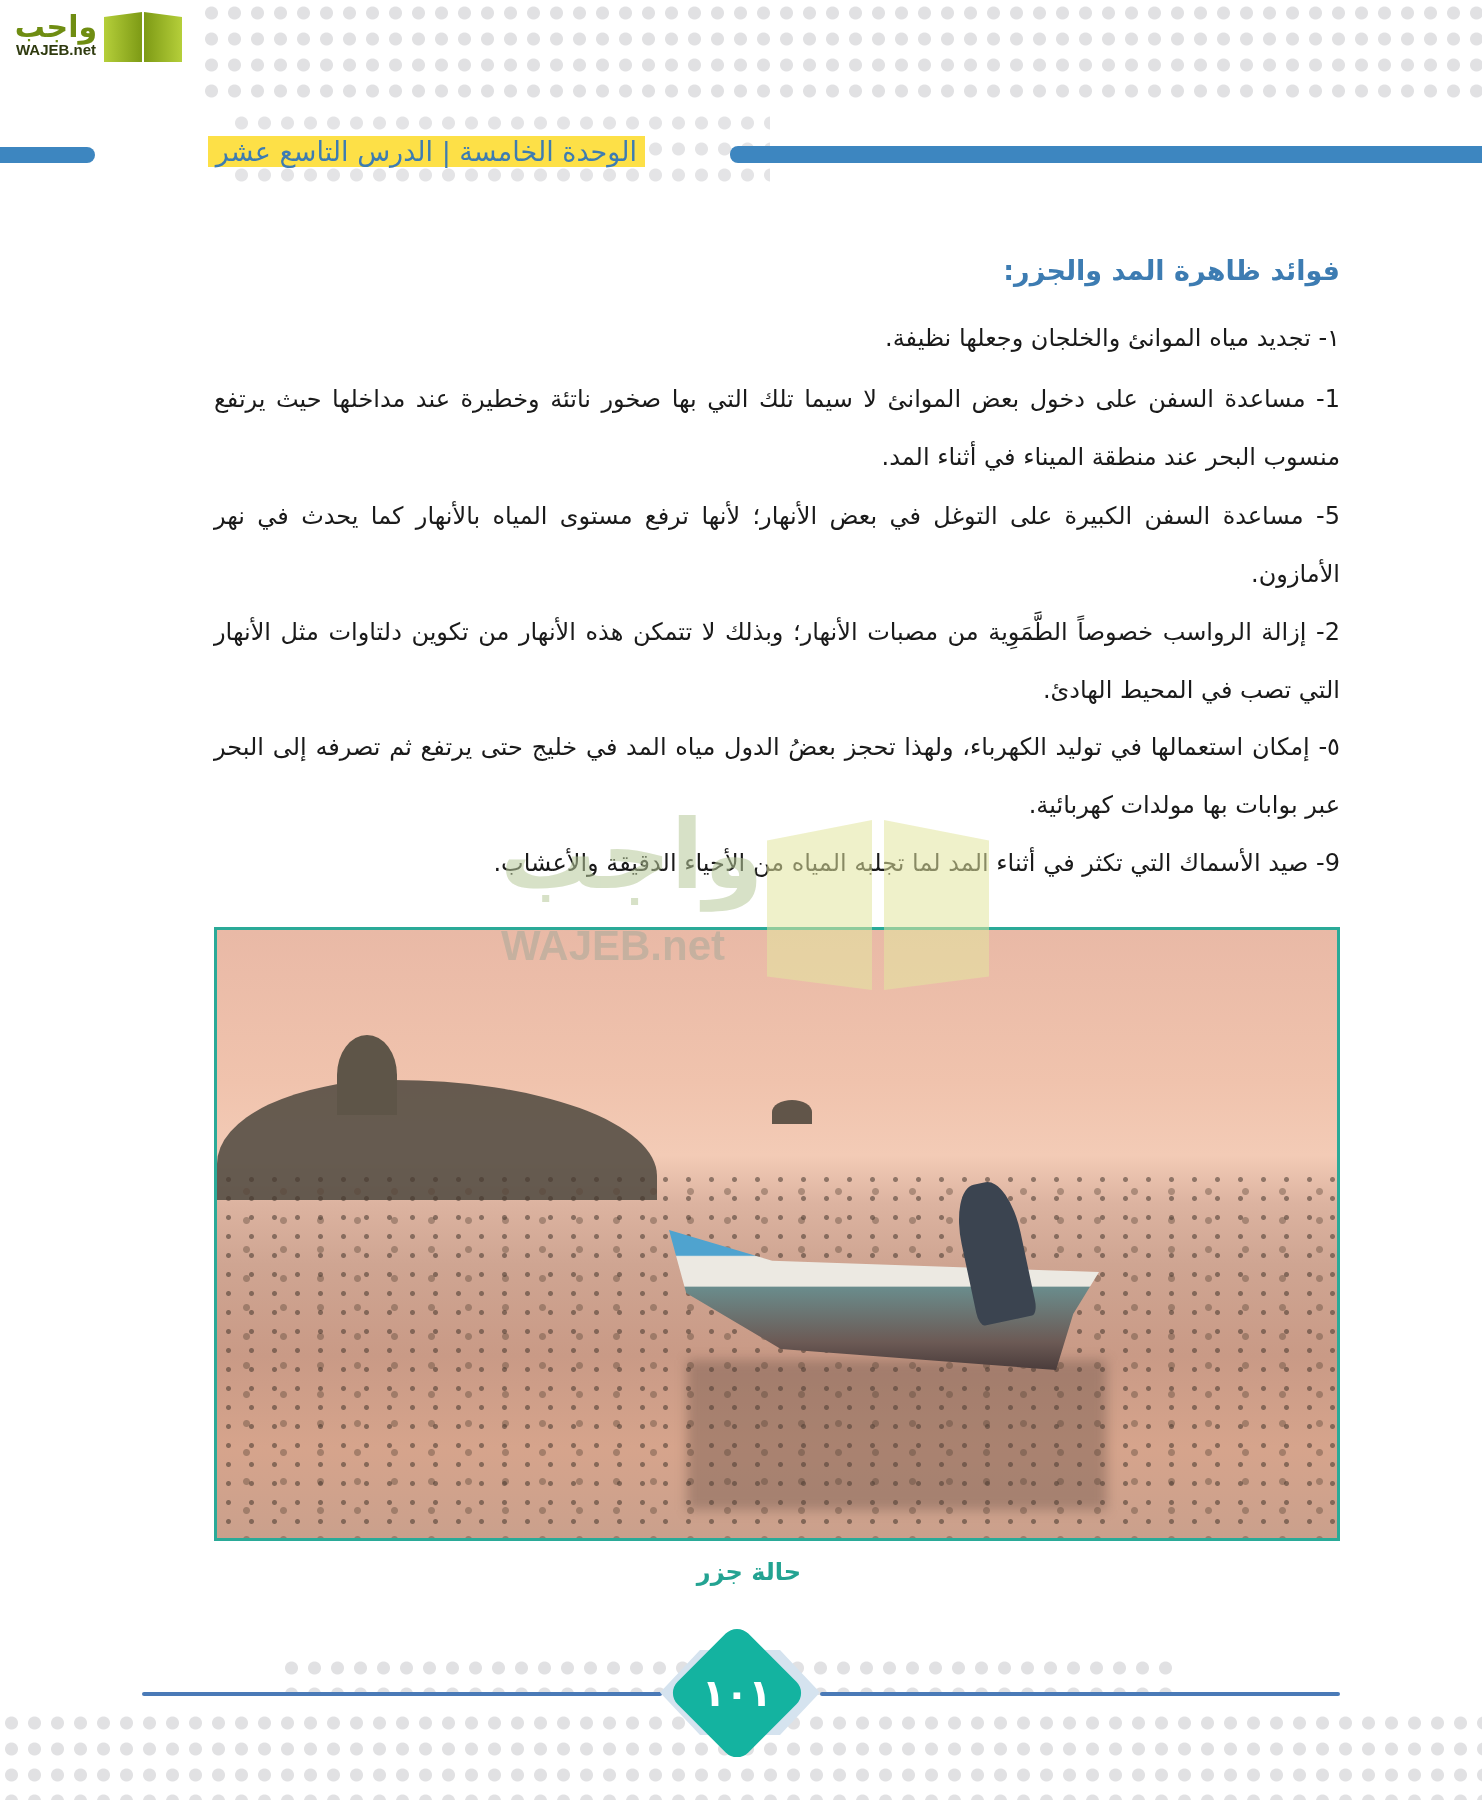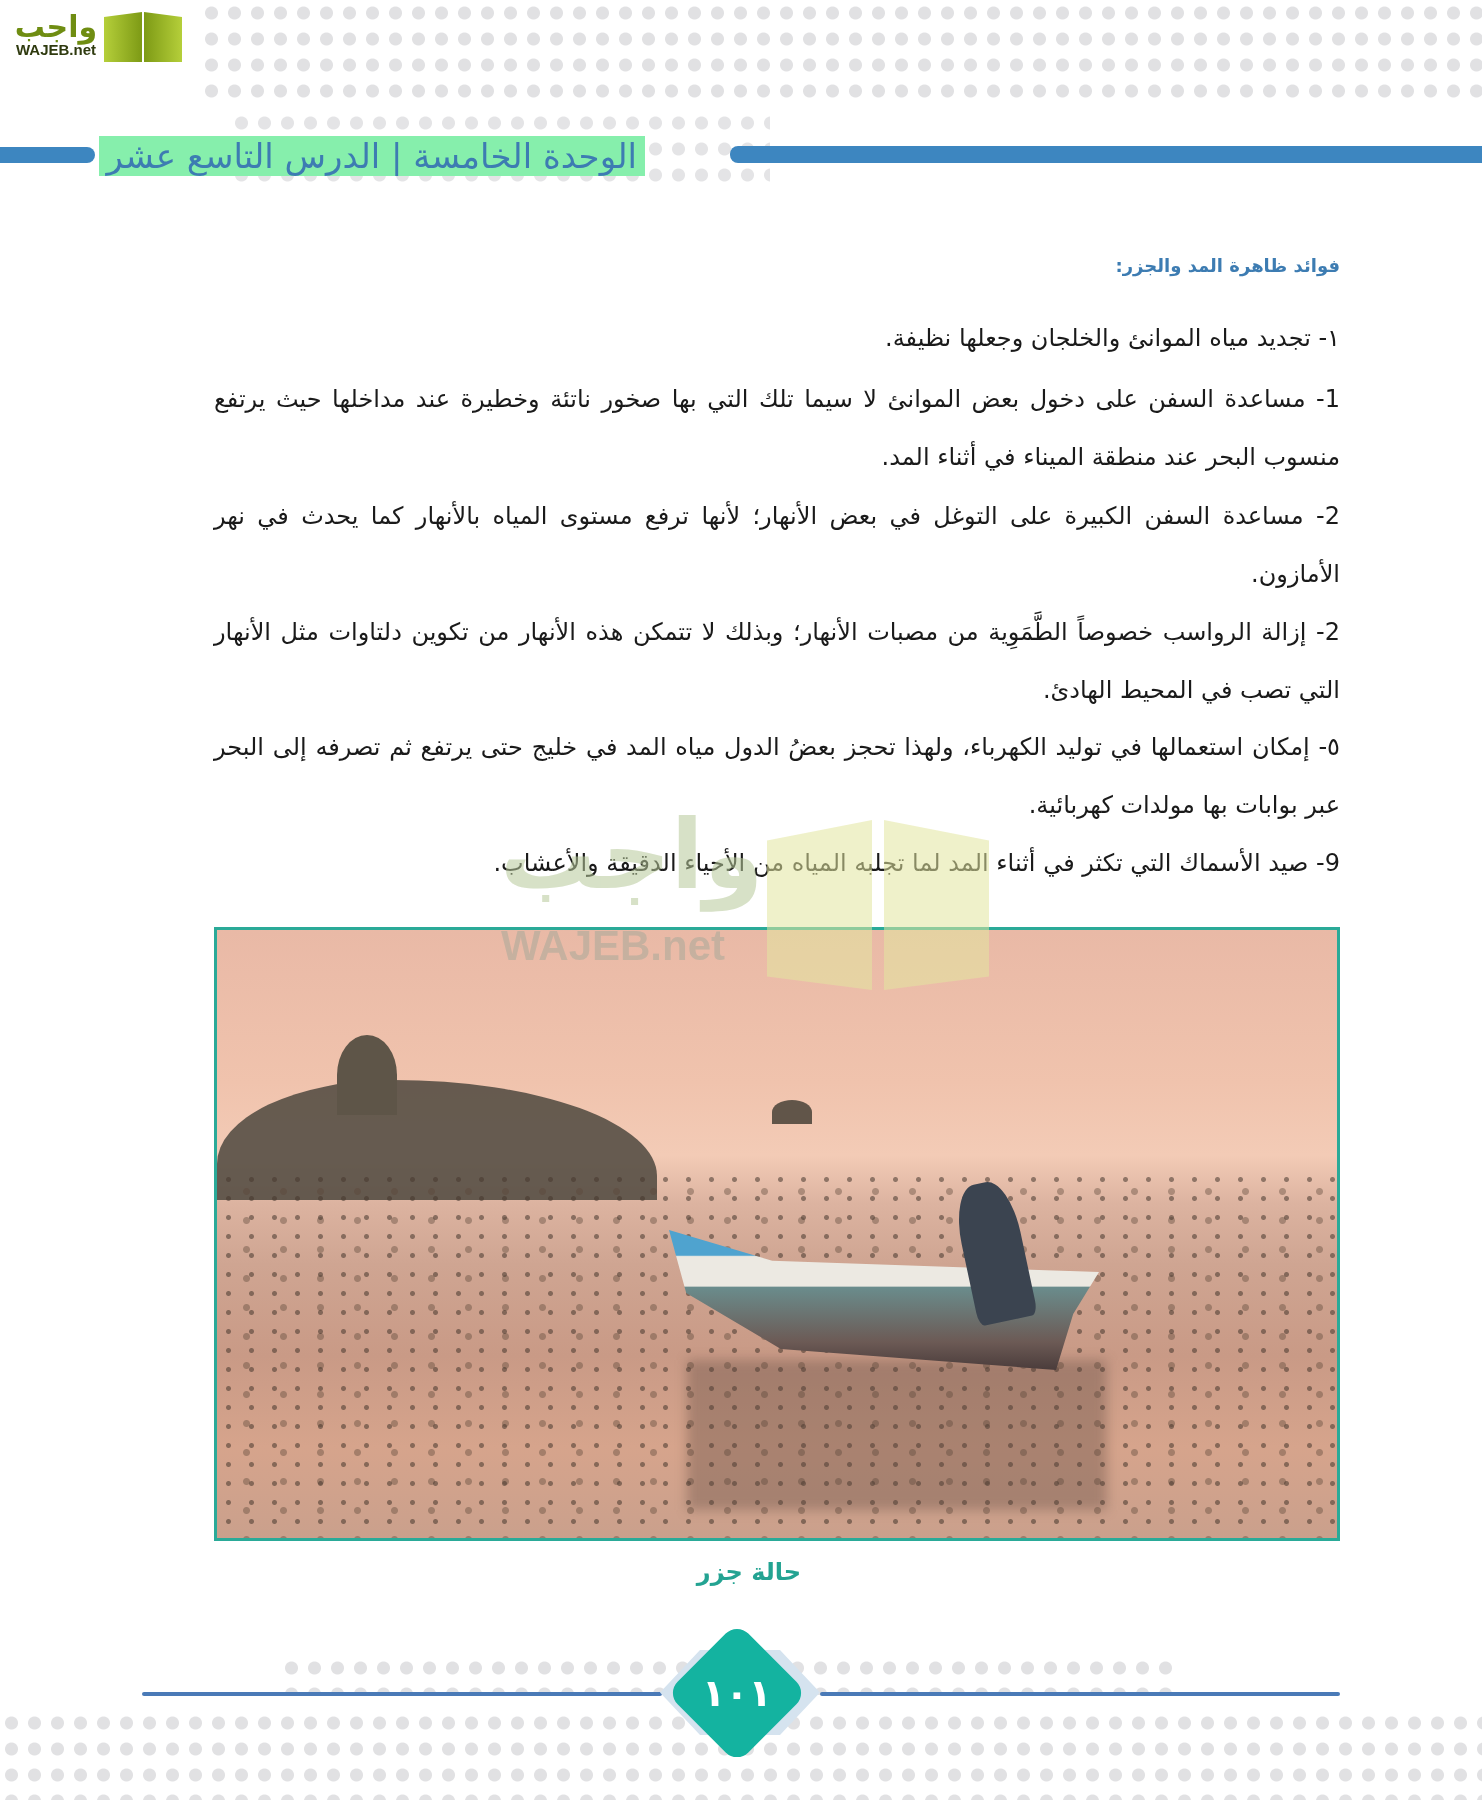--- a/index.html
+++ b/index.html
@@ -16,22 +16,22 @@
   .logo-text { display: flex; flex-direction: column; align-items: center; width: 92px; }
   .logo-ar { font-size: 30px; font-weight: bold; color: #6f8d12; line-height: 30px; direction: rtl; }
   .logo-en { font-size: 15px; font-weight: bold; color: #2f3a0f; line-height: 16px; font-family: "Liberation Sans", sans-serif; }
   .logo-book { width: 82px; height: 58px; position: relative; }
   .logo-book .pg { position: absolute; top: 6px; width: 38px; height: 50px; }
   .logo-book .pl { left: 2px; background: linear-gradient(90deg,#b5cf3a,#7d9a15); clip-path: polygon(0 10%, 100% 0, 100% 100%, 0 100%); }
   .logo-book .pr { right: 2px; background: linear-gradient(90deg,#7d9a15,#b5cf3a); clip-path: polygon(0 0, 100% 10%, 100% 100%, 0 100%); }
 
   .hdr-bar-left { position: absolute; left: 0; top: 147px; width: 95px; height: 16px; background: #3d86c0; border-radius: 0 8px 8px 0; }
   .hdr-bar-right { position: absolute; left: 730px; top: 146px; width: 752px; height: 17px; background: #3d86c0; border-radius: 8px 0 0 8px; }
-  .hdr-title { position: absolute; right: 837px; top: 136px; font-size: 34px; color: #3d7cb2; direction: rtl; white-space: nowrap; background: #86efac; padding: 0 8px; font-family: "DejaVu Sans", sans-serif; }
-  .heading { position: absolute; right: 142px; top: 255px; font-size: 18px; font-weight: bold; color: #3d7cb2; direction: rtl; }
+  .hdr-title { position: absolute; right: 837px; top: 136px; font-size: 27px; color: #3d7cb2; direction: rtl; white-space: nowrap; background: #fde047; padding: 0 8px; font-family: "DejaVu Sans", sans-serif; }
+  .heading { position: absolute; right: 142px; top: 255px; font-size: 27px; font-weight: bold; color: #3d7cb2; direction: rtl; }
   .item { position: absolute; right: 142px; width: 1126px; direction: rtl; font-size: 24px; color: #1a1a1a; line-height: 58px; text-align: justify; margin-left: 40px; }
 
   .wm { position: absolute; left: 495px; top: 800px; width: 500px; height: 190px; opacity: .55; pointer-events: none; z-index: 5; }
   .wm-ar { position: absolute; left: 5px; top: 0; font-size: 96px; font-weight: bold; color: #b7c99a; direction: rtl; line-height: 110px; }
   .wm-en { position: absolute; left: 6px; top: 122px; font-size: 42px; font-weight: bold; color: #a9a99a; font-family: "Liberation Sans", sans-serif; }
   .wm-book { position: absolute; left: 272px; top: 20px; width: 222px; height: 170px; }
   .wm-book .pl, .wm-book .pr { position: absolute; top: 0; width: 105px; height: 170px; background: #e3e6a0; }
   .wm-book .pl { left: 0; clip-path: polygon(0 12%, 100% 0, 100% 100%, 0 92%); }
   .wm-book .pr { right: 0; clip-path: polygon(0 0, 100% 12%, 100% 92%, 0 100%); }
 
@@ -75,21 +75,21 @@
 </div>
 
 <div class="hdr-bar-left"></div>
 <div class="hdr-bar-right"></div>
 <div class="hdr-title">الوحدة الخامسة | الدرس التاسع عشر</div>
 
 <h2 class="heading">فوائد ظاهرة المد والجزر:</h2>
 
 <p class="item" style="top:309px;">١- تجديد مياه الموانئ والخلجان وجعلها نظيفة.</p>
 <p class="item" style="top:370px;">1- مساعدة السفن على دخول بعض الموانئ لا سيما تلك التي بها صخور ناتئة وخطيرة عند مداخلها حيث يرتفع منسوب البحر عند منطقة الميناء في أثناء المد.</p>
-<p class="item" style="top:487px;">2- مساعدة السفن الكبيرة على التوغل في بعض الأنهار؛ لأنها ترفع مستوى المياه بالأنهار كما يحدث في نهر الأمازون.</p>
+<p class="item" style="top:487px;">5- مساعدة السفن الكبيرة على التوغل في بعض الأنهار؛ لأنها ترفع مستوى المياه بالأنهار كما يحدث في نهر الأمازون.</p>
 <p class="item" style="top:603px;">2- إزالة الرواسب خصوصاً الطَّمَوِية من مصبات الأنهار؛ وبذلك لا تتمكن هذه الأنهار من تكوين دلتاوات مثل الأنهار التي تصب في المحيط الهادئ.</p>
 <p class="item" style="top:718px;">٥- إمكان استعمالها في توليد الكهرباء، ولهذا تحجز بعضُ الدول مياه المد في خليج حتى يرتفع ثم تصرفه إلى البحر عبر بوابات بها مولدات كهربائية.</p>
 <p class="item" style="top:834px;">9- صيد الأسماك التي تكثر في أثناء المد لما تجلبه المياه من الأحياء الدقيقة والأعشاب.</p>
 
 <div class="photo" title="قارب على شاطئ طيني عند الجزر">
   <div class="trees"></div>
   <div class="hill"></div>
   <div class="rock"></div>
   <div class="mud"></div>
   <div class="refl"></div>

